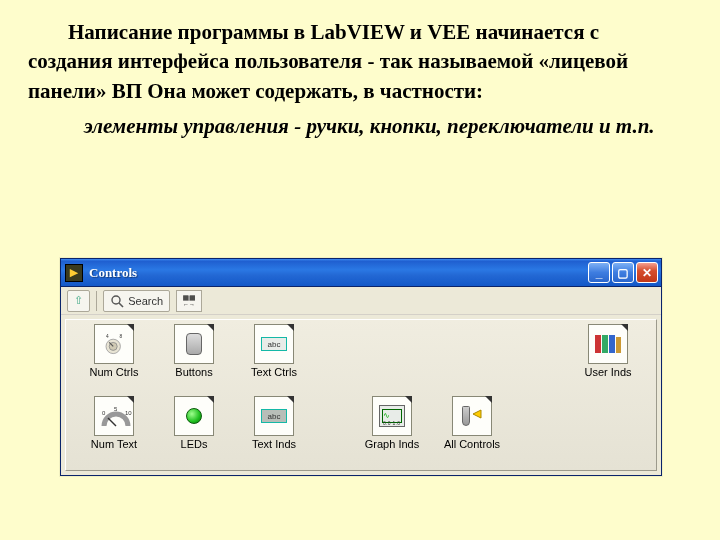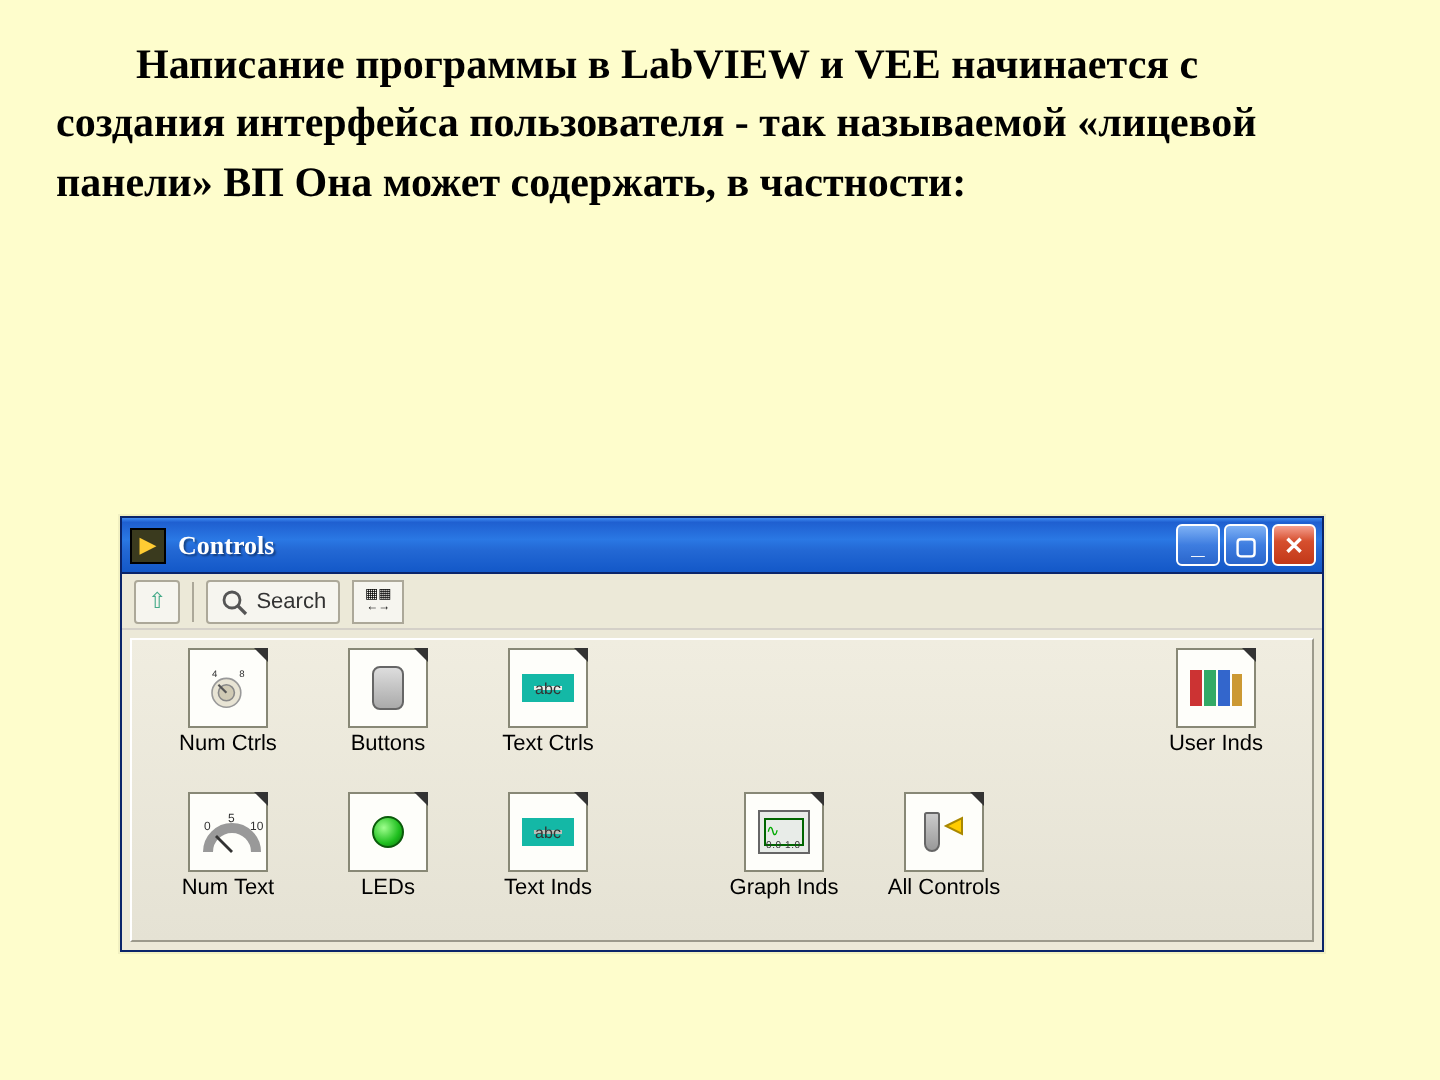--- a/index.html
+++ b/index.html
@@ -141,36 +141,37 @@
     font-size: 11px;
     color: #000;
     font-family: Liberation Sans, sans-serif;
     white-space: nowrap;
   }
   
   .g-knob { width:24px; height:24px; display:flex; align-items:center; justify-content:center; }
   .g-dial { width:28px; height:20px; }
   .g-btn3d { width:16px; height:22px; background:linear-gradient(#ddd,#aaa); border:1px solid #666; border-radius:4px; }
   .g-led { width:16px; height:16px; background: radial-gradient(circle at 35% 35%, #9fff8e, #1fbf1f 60%, #0a6e0a); border-radius:50%; border:1px solid #0a5a0a; }
-  .g-text { width:26px; height:14px; background:#e8ece8; border:6px solid #14b8a6; font-size:8px; display:flex; align-items:center; justify-content:center; color:#333; }
+  .g-text { width:26px; height:14px; background:#e8ece8; border:1px solid #14b8a6; font-size:8px; display:flex; align-items:center; justify-content:center; color:#333; }
   .g-text.ind { background:#b8beb8; }
   .g-graph { width:26px; height:22px; background:#e8ece8; border:1px solid #666; position:relative; }
   .g-graph::before { content:""; position:absolute; left:2px; right:2px; top:3px; height:12px; border:1px solid #060; }
   .g-graph .sine { position:absolute; left:3px; top:5px; font-size:8px; color:#0a0; }
   .g-graph .ax { position:absolute; left:3px; bottom:0; font-size:5px; color:#333; letter-spacing:0.3px;}
   .g-user { display:flex; gap:1px; }
   .g-user .book { width:6px; height:18px; }
   .g-all { display:flex; flex-direction:column; align-items:center; gap:1px; }
   .g-tool { width:8px; height:20px; background:linear-gradient(#ccc,#999); border:1px solid #666; border-radius:2px 2px 6px 6px; }
 </style>
 </head>
 <body>
 
 <div class="slide-text">
   <p class="para1">Написание программы в LabVIEW и VEE начинается с создания интерфейса пользователя - так называемой «лицевой панели» ВП Она может содержать, в частности:</p>
+  <p class="para2">элементы управления - ручки, кнопки, переключатели  и т.п.</p>
 </div>
 
 <div class="window">
   <div class="titlebar">
     <div class="app-icon">▶</div>
     <div class="title-text">Controls</div>
     <div class="win-btns">
       <div class="win-btn">
           <span>_</span>
         </div>

